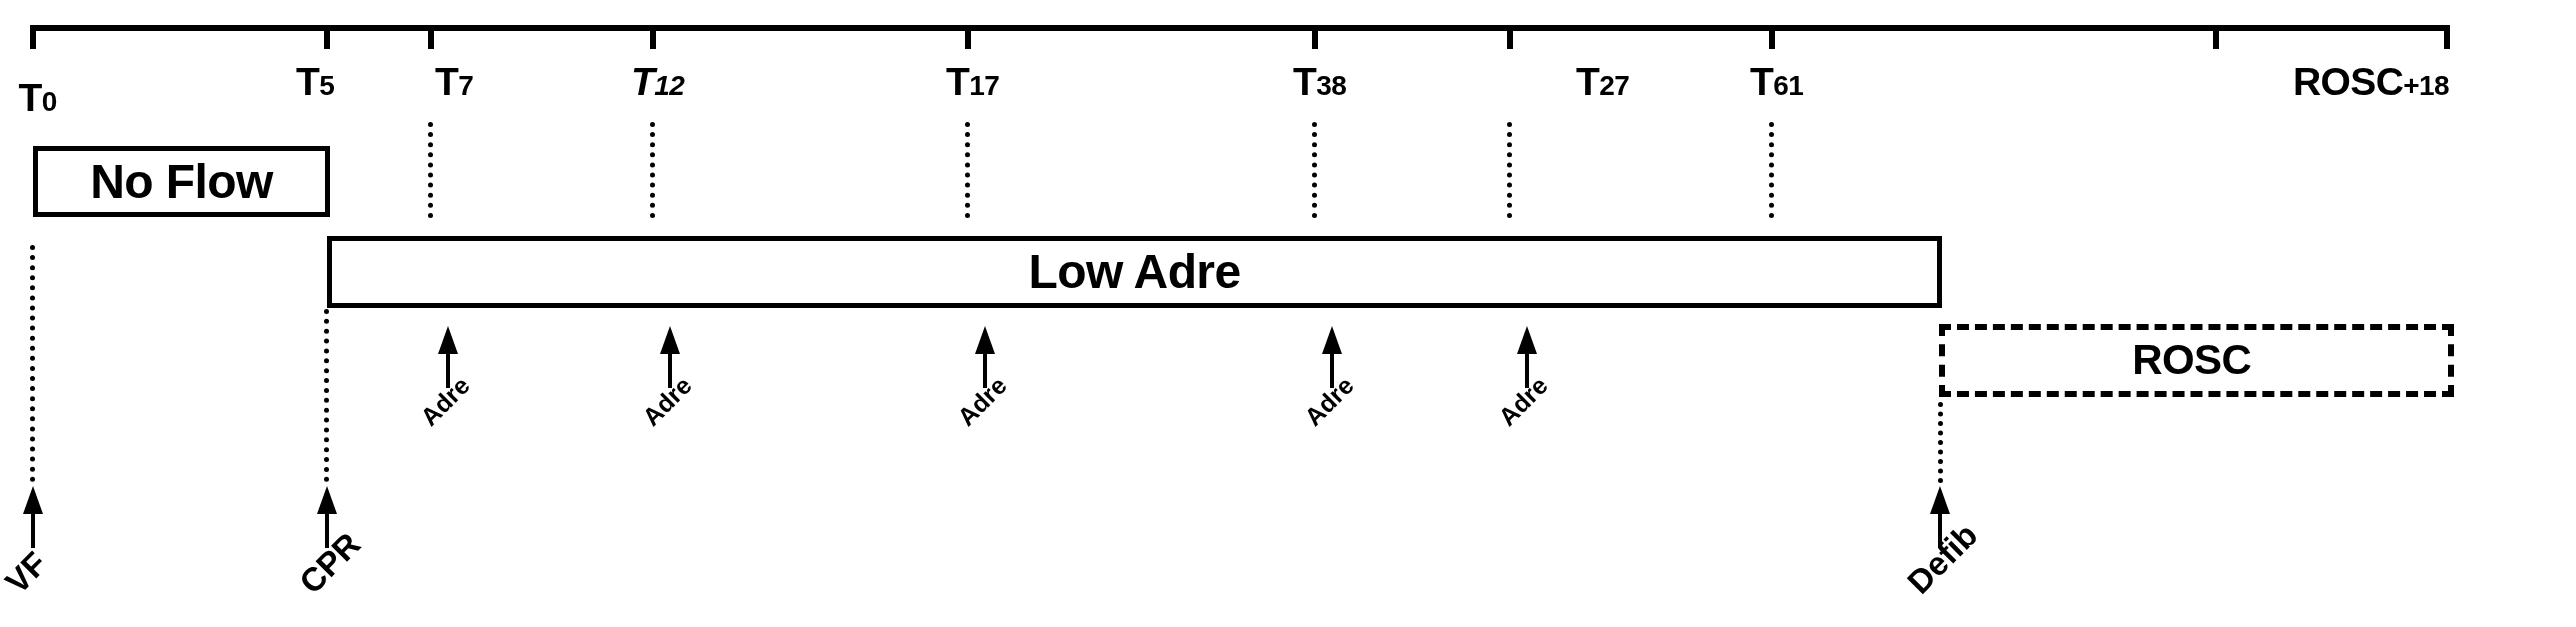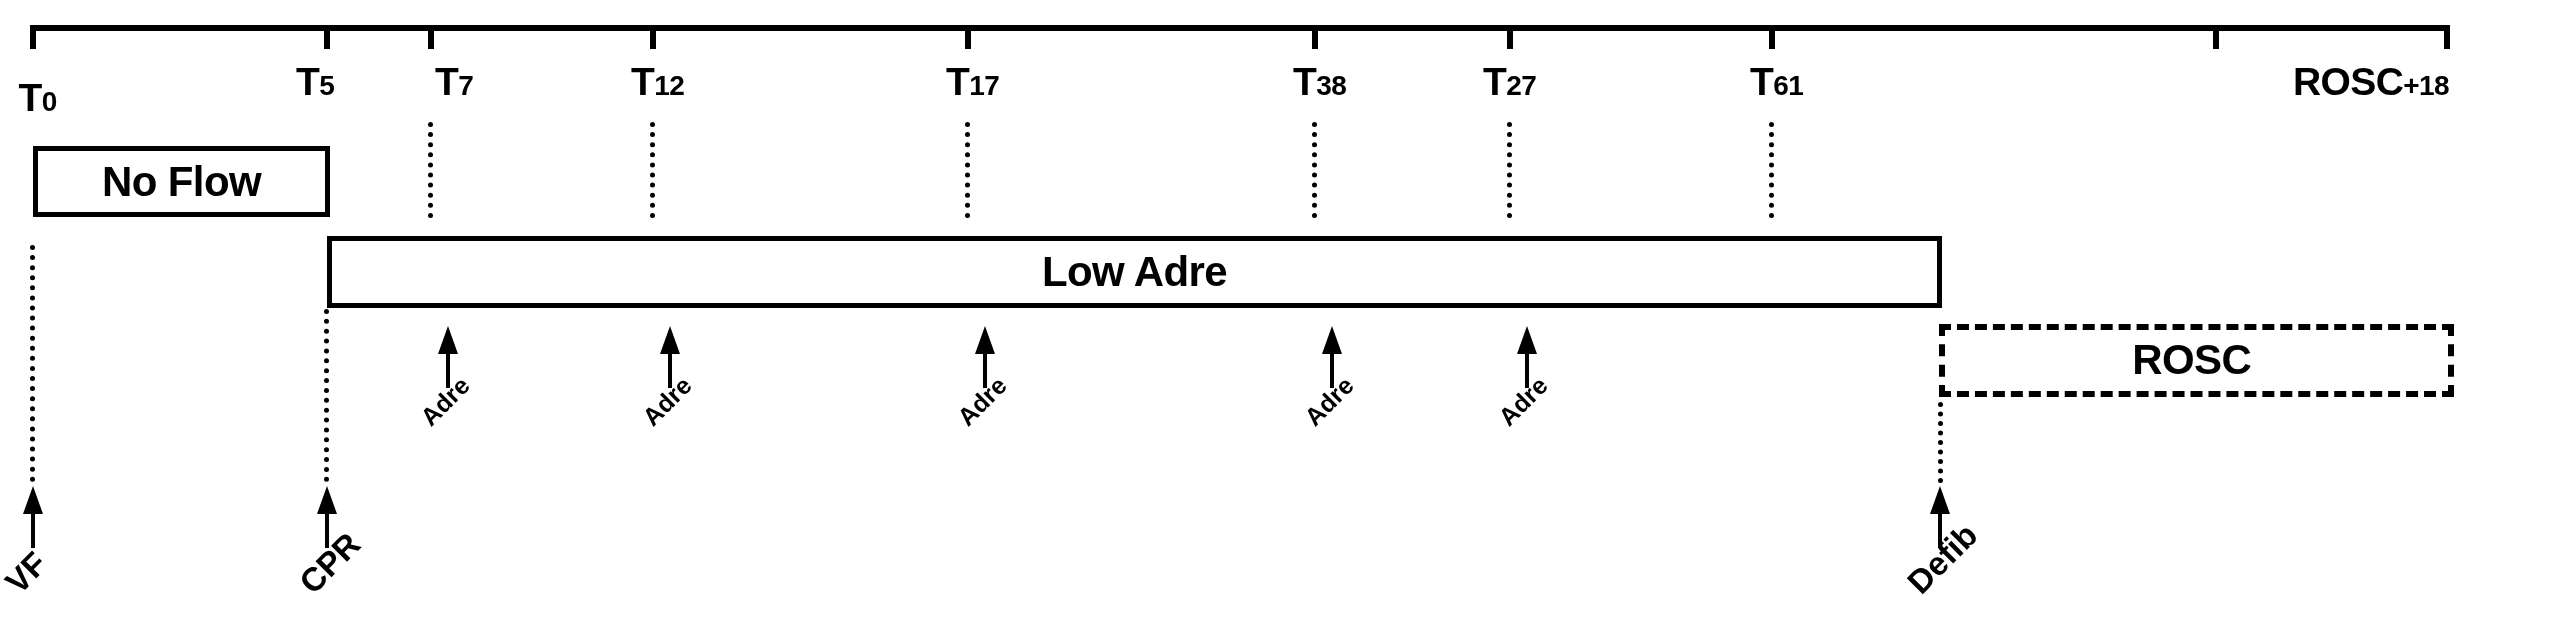--- a/index.html
+++ b/index.html
@@ -41,21 +41,21 @@
   .solid-box{
     position:absolute;
     border:5.7px solid #000;
     background:#fff;
     box-sizing:border-box;
     display:flex;
     align-items:center;
     justify-content:center;
     color:#000;
     font-weight:bold;
-    font-size:42px;
+    font-size:48px;
     line-height:1;
     letter-spacing:-0.6px;
   }
   
   .dashed-box{
     position:absolute;
     box-sizing:border-box;
     background:transparent;
     border:6.3px dashed #000;
     display:flex;
@@ -126,24 +126,24 @@
       <div class="axis-tick" style="left: 1507px; top: 25px; height: 24px;"></div>
       <div class="axis-tick" style="left: 1769px; top: 25px; height: 24px;"></div>
       <div class="axis-tick" style="left: 2213px; top: 25px; height: 24px;"></div>
       <div class="axis-tick" style="left: 2444px; top: 25px; height: 24px;"></div>
     </div>
 
   <div id="tick-label-layer">
       <div class="tick-label" style="top: 62px; left: 18.6px; margin-top: 16px;"><span>T</span><span class="sub">0</span></div>
       <div class="tick-label" style="top: 62px; left: 296px;"><span>T</span><span class="sub">5</span></div>
       <div class="tick-label" style="top: 62px; left: 435px;"><span>T</span><span class="sub">7</span></div>
-      <div class="tick-label" style="top: 62px; left: 631px;"><span>T</span><span class="sub">12</span></div>
+      <div class="tick-label" style="top: 62px; left: 631px; font-style: italic;"><span>T</span><span class="sub">12</span></div>
       <div class="tick-label" style="top: 62px; left: 946px;"><span>T</span><span class="sub">17</span></div>
       <div class="tick-label" style="top: 62px; left: 1293px;"><span>T</span><span class="sub">38</span></div>
-      <div class="tick-label" style="top: 62px; left: 1483px;"><span>T</span><span class="sub">27</span></div>
+      <div class="tick-label" style="top: 62px; left: 1576px;"><span>T</span><span class="sub">27</span></div>
       <div class="tick-label" style="top: 62px; left: 1750px;"><span>T</span><span class="sub">61</span></div>
       <div class="tick-label" style="top: 62px; left: 2293px;"><span>ROSC</span><span class="sub">+18</span></div>
     </div>
 
   <div id="guide-layer">
       <div class="dotted-v" style="left: 30px; top: 245px; height: 237px;"></div>
       <div class="dotted-v" style="left: 324px; top: 309px; height: 173px;"></div>
       <div class="dotted-v" style="left: 428px; top: 122px; height: 96px;"></div>
       <div class="dotted-v" style="left: 650px; top: 122px; height: 96px;"></div>
       <div class="dotted-v" style="left: 965px; top: 122px; height: 96px;"></div>

